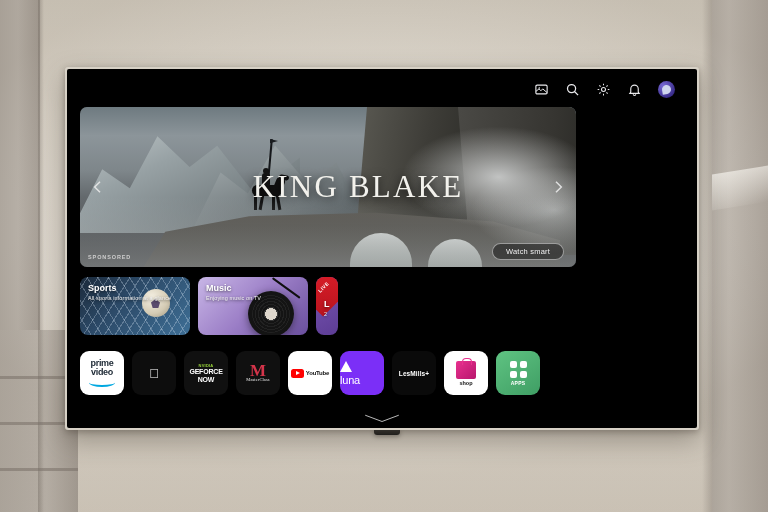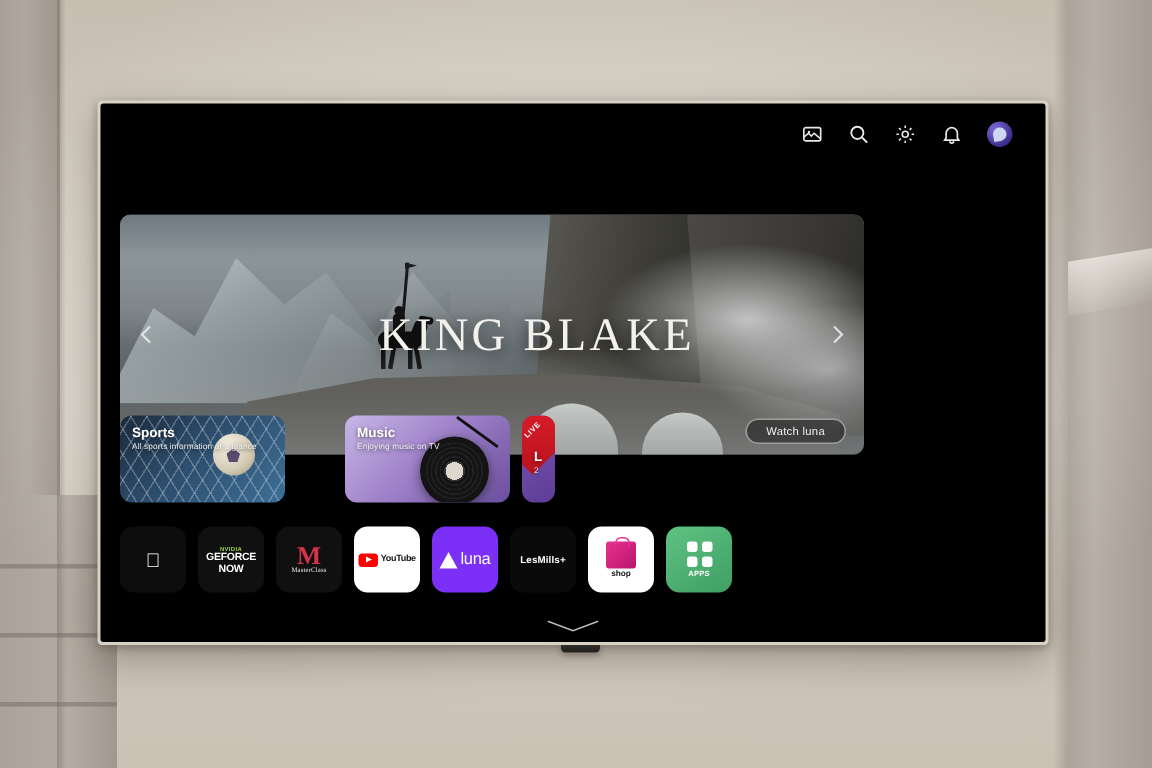--- a/index.html
+++ b/index.html
@@ -81,21 +81,20 @@
   }
   .avatar::after{
     content:"";position:absolute;left:4px;top:4px;width:9px;height:9px;
     border-radius:50% 50% 50% 0;background:#cfd6ef;transform:rotate(-10deg);
   }
 
   
   .hero{
     position:absolute;left:13px;top:38px;width:496px;height:160px;border-radius:7px;overflow:hidden;
     background:#2d3136;
-    margin-top:36px;
   }
   .hero-sky{
     position:absolute;inset:0;
     background:
       linear-gradient(180deg,#6e7a80 0%,#8c959a 18%,#7e868a 40%,#4d5154 70%,#2b2d2f 100%);
   }
   .mtn{position:absolute;background:#9aa3a6;}
   .mtn-a{
     left:-10px;top:8px;width:230px;height:118px;
     background:linear-gradient(155deg,#cfd6d8 0%,#97a1a4 40%,#5d6568 100%);
@@ -210,21 +209,21 @@
     position:absolute;right:18px;top:14px;width:30px;height:34px;border-radius:12px 12px 4px 4px;
     background:linear-gradient(180deg,#13202a,#0b141b);
   }
   .c-game .eye{position:absolute;top:24px;width:7px;height:3px;background:#bfe8c9;border-radius:2px;transform:skewX(-16deg);}
   .c-game .eye-l{right:38px;} .c-game .eye-r{right:25px;transform:skewX(16deg);}
   .c-game .pc{
     position:absolute;right:50px;top:20px;width:13px;height:26px;border-radius:2px;
     background:linear-gradient(180deg,#3a1217,#791b24 40%,#c03a35);
   }
   .c-game .mon{position:absolute;right:8px;top:16px;width:16px;height:11px;background:#2a6c86;border-radius:2px;}
-  .c-music{background:linear-gradient(135deg,#c8b6e6 0%,#9c7fc7 50%,#6a4f9e 100%);margin-left:32px;}
+  .c-music{background:linear-gradient(135deg,#c8b6e6 0%,#9c7fc7 50%,#6a4f9e 100%);}
   .c-music .vinyl{
     position:absolute;right:14px;top:14px;width:46px;height:46px;border-radius:50%;
     background:radial-gradient(circle at 50% 50%,#ddd6cb 0 6px,#2a2a2a 6px 7px,#141414 7px 100%);
     box-shadow:0 2px 8px rgba(0,0,0,.45);
   }
   .c-music .vinyl::before{
     content:"";position:absolute;inset:4px;border-radius:50%;
     background:repeating-radial-gradient(circle,rgba(255,255,255,.06) 0 1px,transparent 1px 3px);
   }
   .c-music .tone{
@@ -300,21 +299,21 @@
   .a-gfn{background:#101010;text-align:center;}
   .gfn1{font-size:4px;color:#9ad63a;letter-spacing:.2px;font-weight:700;}
   .gfn2{font-size:7px;color:#fff;font-weight:700;line-height:1.05;letter-spacing:-.2px;}
   .a-mc{background:#101010;text-align:center;}
   .mc-m{font-family:"Liberation Serif",serif;font-size:17px;color:#d4344a;line-height:.8;font-weight:700;}
   .mc-t{font-family:"Liberation Serif",serif;font-size:4.5px;color:#e8e8e8;letter-spacing:.1px;}
   .yt{display:flex;align-items:center;gap:2px;}
   .yt-play{width:13px;height:9px;background:#ff0000;border-radius:2.5px;position:relative;}
   .yt-play::after{content:"";position:absolute;left:5px;top:2.5px;border-left:4px solid #fff;border-top:2px solid transparent;border-bottom:2px solid transparent;}
   .yt-t{font-size:6px;font-weight:700;color:#111;letter-spacing:-.2px;}
-  .a-luna{background:#7b2ff7;display:flex;align-items:center;justify-content:center;gap:2px;}
+  .a-luna{background:#7b2ff7;display:flex;align-items:flex-start;justify-content:center;gap:2px;flex-direction:column;}
   .luna-tri{width:0;height:0;border-left:6px solid transparent;border-right:6px solid transparent;border-bottom:11px solid #fff;}
   .luna-t{font-size:11px;color:#fff;letter-spacing:-.2px;}
   .a-lm{background:#0a0a0a;}
   .lm-t{font-size:6.5px;font-weight:700;color:#fff;letter-spacing:.1px;}
   .shop{text-align:center;}
   .shop-bag{width:20px;height:18px;margin:0 auto;background:linear-gradient(135deg,#e8318f,#b8166d);border-radius:2px;position:relative;}
   .shop-bag::after{content:"";position:absolute;left:6px;top:-3px;width:8px;height:6px;border:1.5px solid #e8318f;border-bottom:none;border-radius:4px 4px 0 0;}
   .shop-t{font-size:5.5px;font-weight:700;color:#111;margin-top:1px;}
   .a-apps{background:linear-gradient(145deg,#5fc382,#3f9e64);text-align:center;}
   .apps-grid{width:17px;height:17px;display:grid;grid-template-columns:1fr 1fr;gap:3px;margin:0 auto;}
@@ -414,21 +413,21 @@
             <path d="M15 4L7 12l8 8"></path>
           </svg>
       </span>
       <span class="hero-arrow arrow-next">
         <svg viewBox="0 0 24 24" fill="none" stroke="currentColor" stroke-width="2.2">
             <path d="M9 4l8 8-8 8"></path>
           </svg>
       </span>
 
       <div class="sponsored">SPONSORED</div>
-      <div class="watch-more">Watch luna</div>
+      <div class="watch-more">Watch smart</div>
     </div>
 
     <div class="cards">
 
       <div class="card c-sports">
         <div class="net"></div>
         <div class="ball"></div>
         <div class="card-title">Sports</div>
         <div class="card-sub">All sports information at a glance</div>
       </div>
@@ -448,20 +447,27 @@
         <div class="live-txt">LIVE</div>
         <div class="card-title" style="top:22px">L</div>
         <div class="card-sub" style="top:34px">2</div>
       </div>
     </div>
 
     <div class="apps">
 
 
 
+      <div class="app a-white">
+        <div class="pv">
+          <div class="p1">prime</div>
+          <div class="p2">video</div>
+          <div class="smile"></div>
+        </div>
+      </div>
 
 
       <div class="app a-dark">
         <div class="atv">
           <span class="ap"></span>
 
         </div>
       </div>
 
       <div class="app a-gfn">

